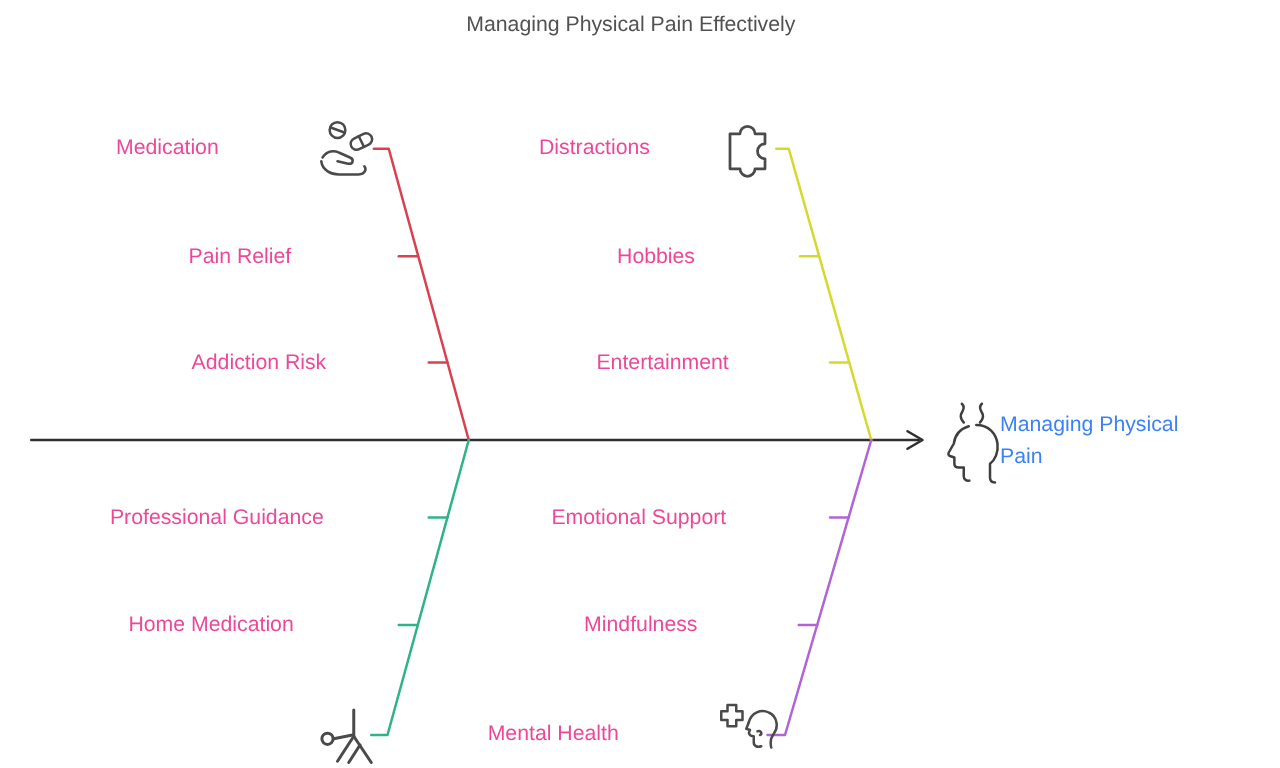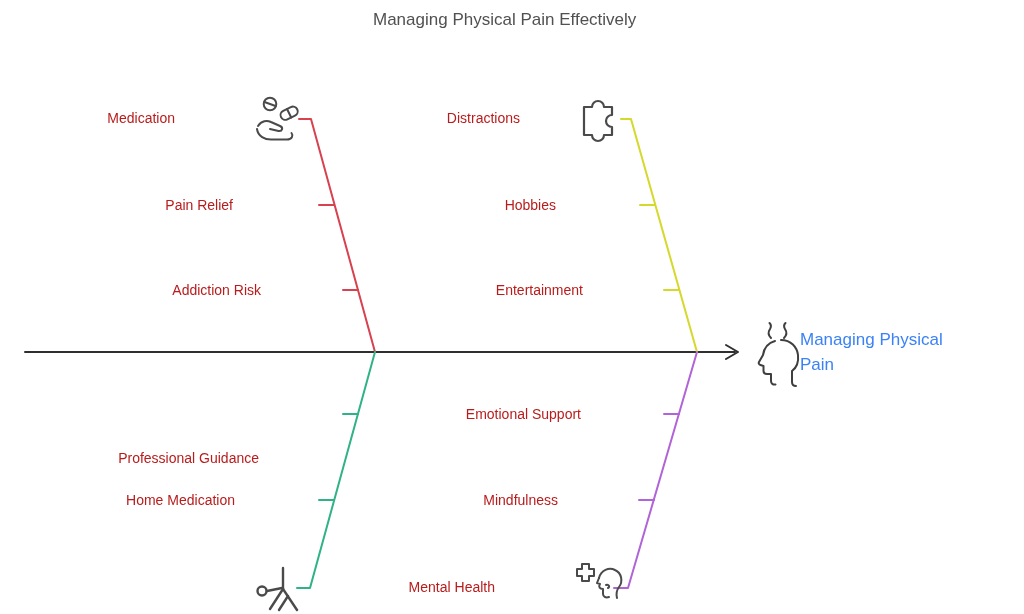--- a/index.html
+++ b/index.html
@@ -14,22 +14,22 @@
     position:absolute;
     left:373px;top:20px;
     transform:translateY(-50%);
     font-size:17px;
     color:#515151;
     white-space:nowrap;
   }
   .label{
     position:absolute;
     transform:translateY(-50%);
-    font-size:14px;
-    color:#b91c1c;
+    font-size:17px;
+    color:#ec4899;
     white-space:nowrap;
     text-align:right;
   }
   .effect-label{
     position:absolute;
     left:800px;top:340px;
     transform:translateY(-50%);
     font-size:17px;
     line-height:25px;
     color:#3b82f6;
@@ -115,20 +115,20 @@
   <div class="title">Managing Physical Pain Effectively</div>
 
   <div class="label" style="top:118px;right:777px;">Medication</div>
   <div class="label" style="top:118px;right:432px;margin-left:12px;">Distractions</div>
   <div class="label" style="top:587px;right:457px;">Mental Health</div>
 
   <div class="label" style="top:205px;right:719px;">Pain Relief</div>
   <div class="label" style="top:290px;right:691px;">Addiction Risk</div>
   <div class="label" style="top:205px;right:396px;">Hobbies</div>
   <div class="label" style="top:290px;right:369px;">Entertainment</div>
-  <div class="label" style="top:414px;right:693px;margin-top:44px;">Professional Guidance</div>
+  <div class="label" style="top:414px;right:693px;">Professional Guidance</div>
   <div class="label" style="top:500px;right:717px;">Home Medication</div>
   <div class="label" style="top:414px;right:371px;">Emotional Support</div>
   <div class="label" style="top:500px;right:394px;">Mindfulness</div>
 
   <div class="effect-label" style="top:352px;">Managing Physical Pain</div>
 
 </div>
 
 </body></html>

